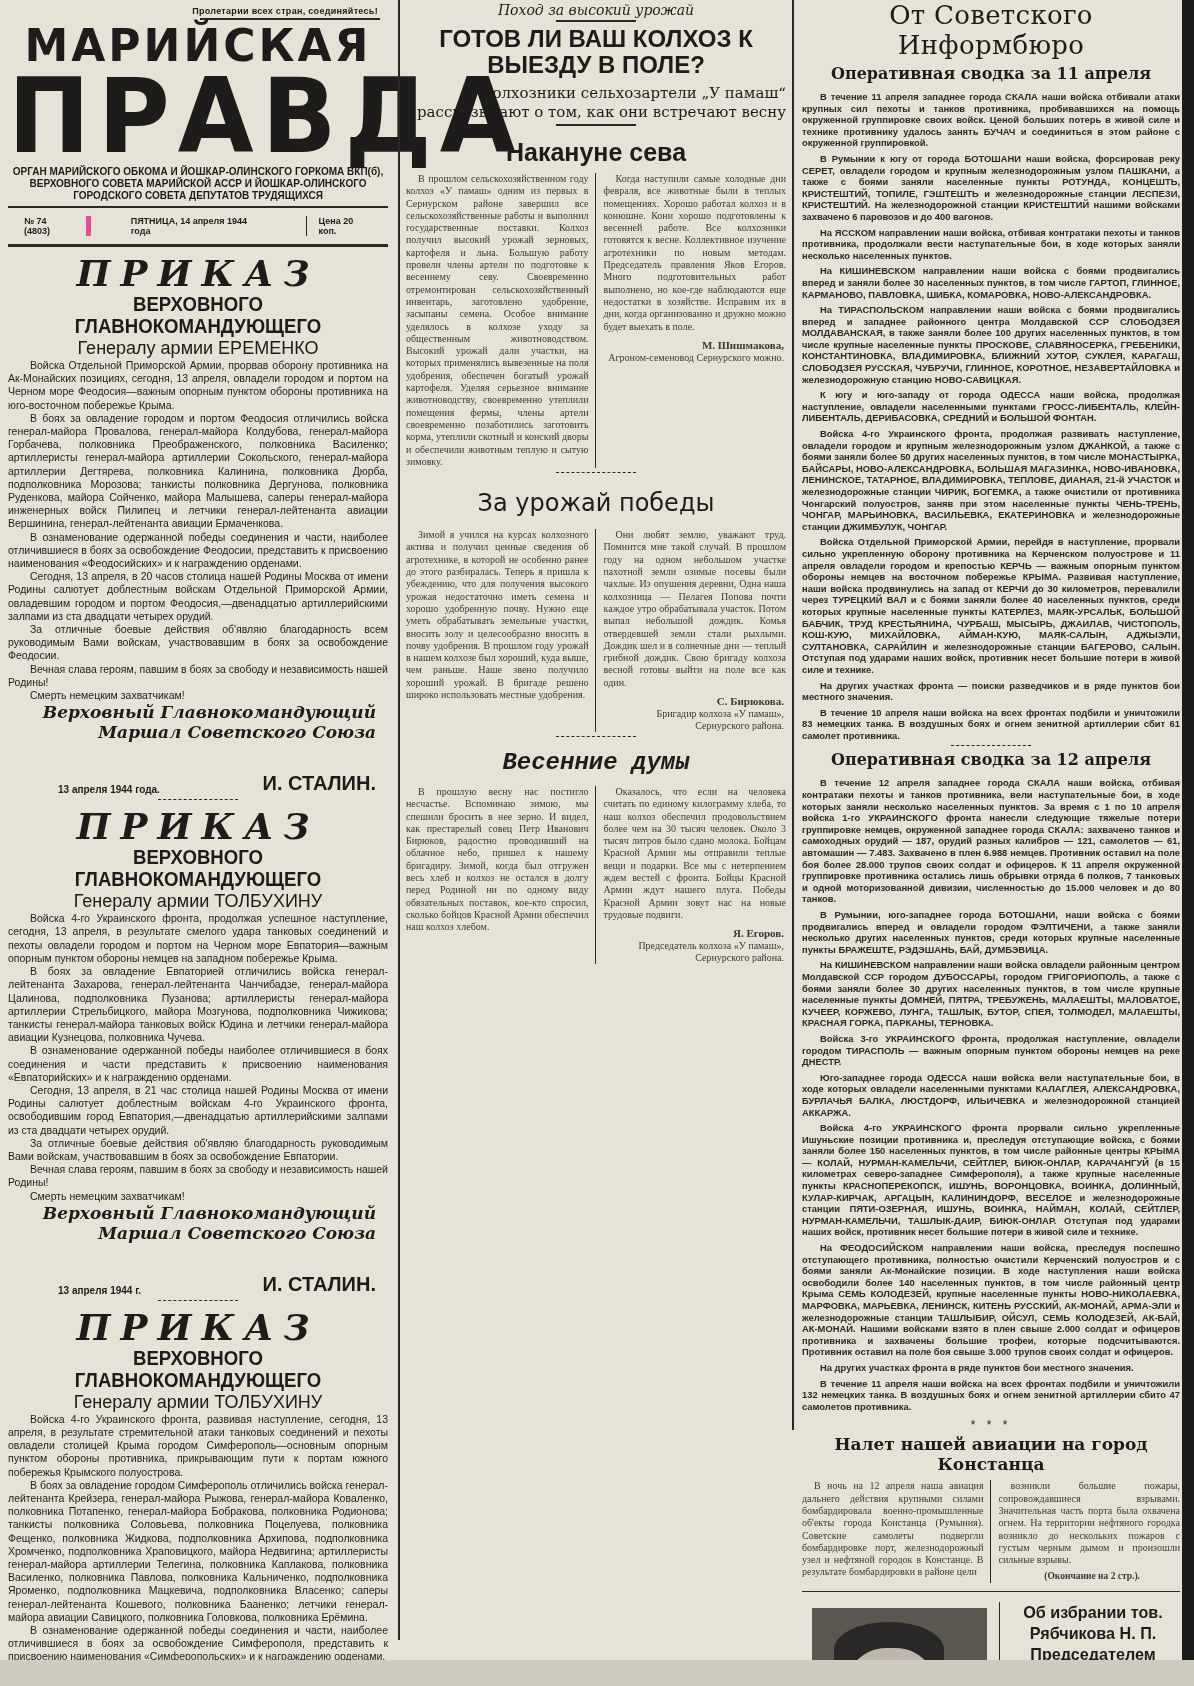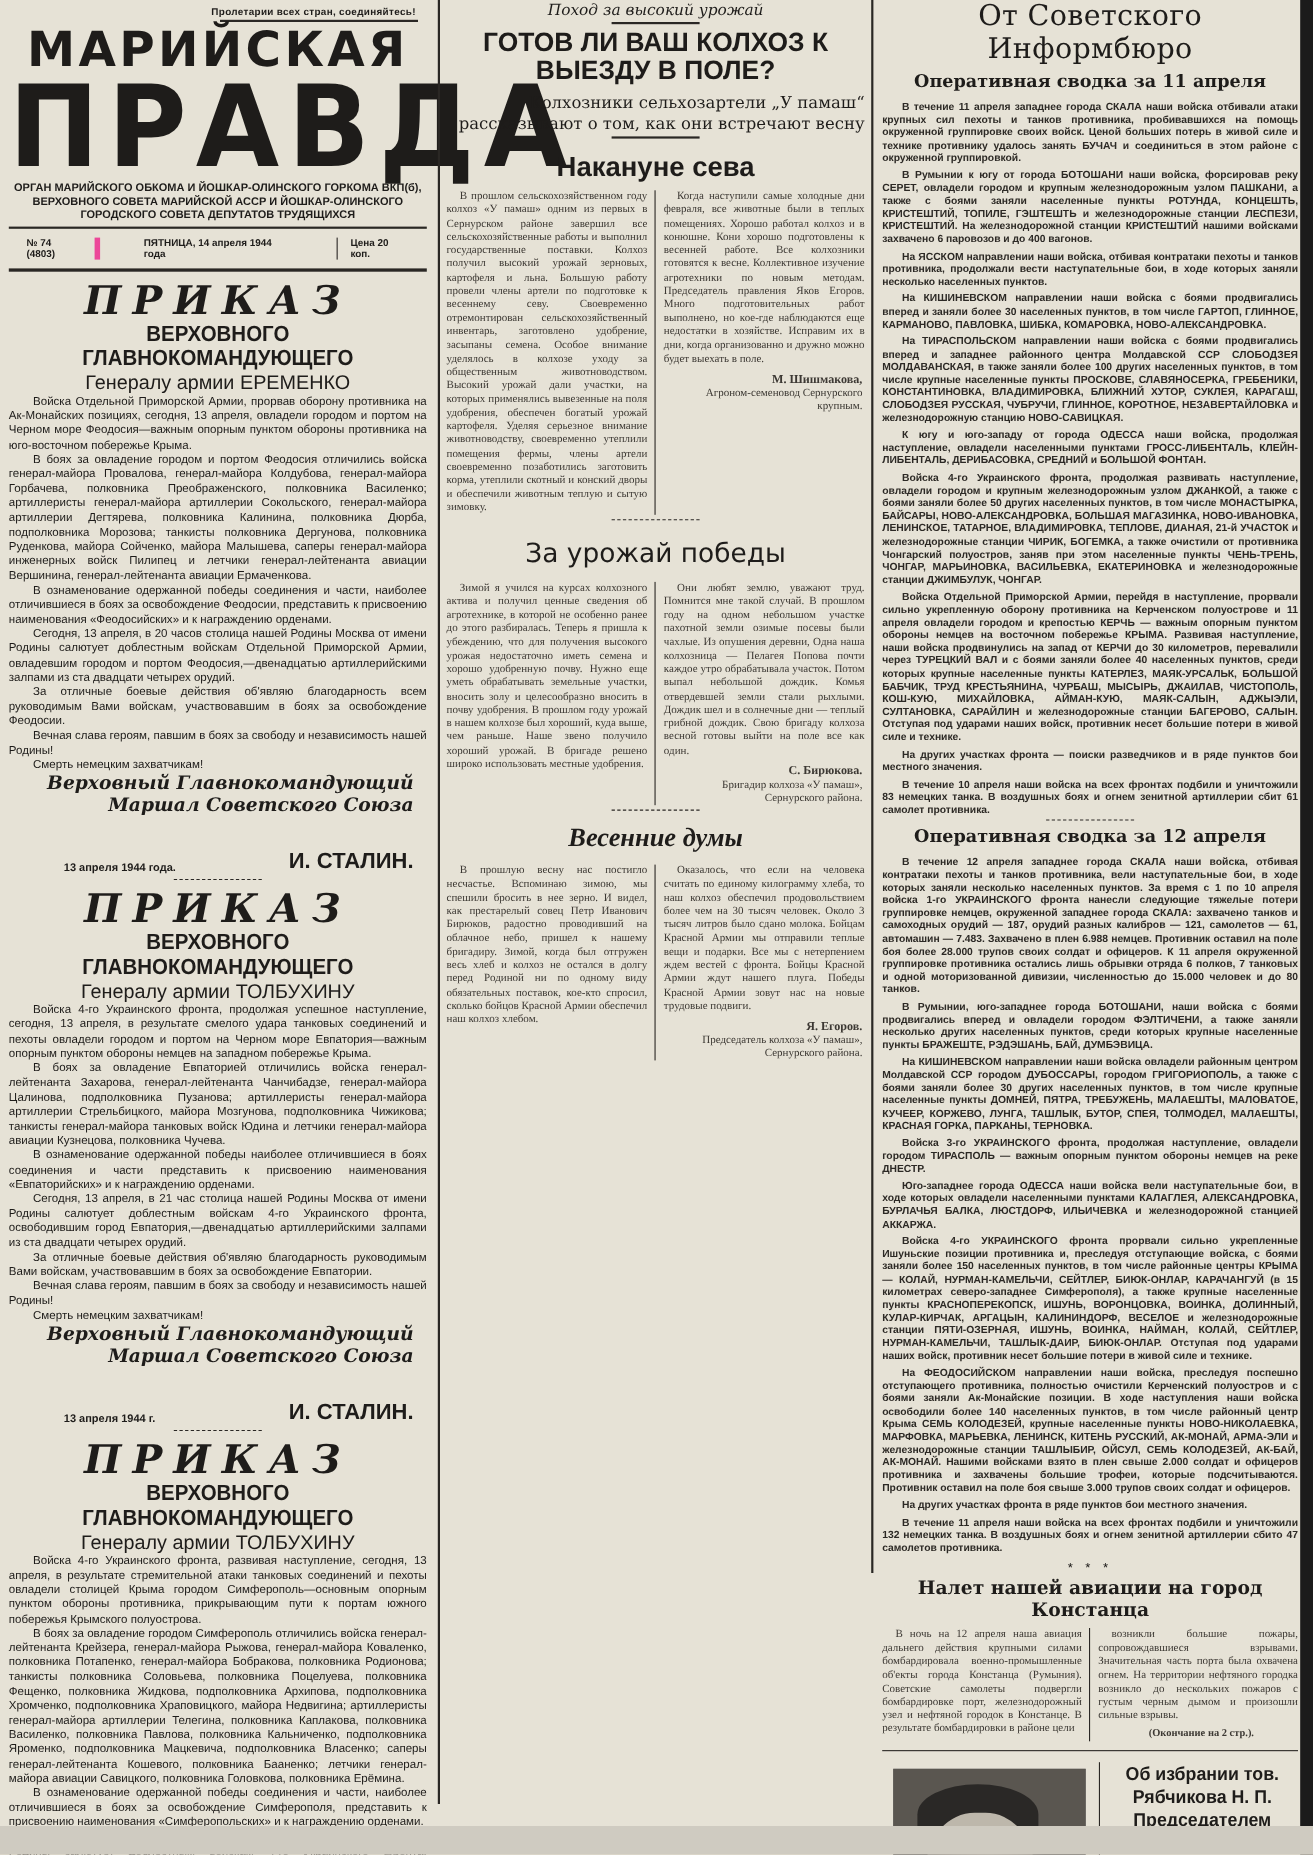--- a/index.html
+++ b/index.html
@@ -45,21 +45,21 @@
   .sign-name { font-family: "Liberation Sans", sans-serif; font-weight: 900; font-size: 20px; margin-top: 28px; }
   .dash { width: 80px; border-bottom: 1px dashed #2a2724; margin: 4px auto; }
 
   
   .rubric { font-family: "DejaVu Serif", serif; font-style: italic; font-size: 14px; text-align:center; margin-top: 2px; }
   .rubric-line { width: 80px; border-bottom: 2px solid #2a2724; margin: 2px auto 4px; }
   .c2-head { font-family: "Liberation Sans", sans-serif; font-weight: 900; font-size: 24px; text-align: center; line-height: 26px; }
   .c2-deck { font-family: "DejaVu Serif", serif; font-size: 15px; text-align: right; line-height: 19px; margin-top: 6px;}
   .c2-sec { font-family: "Liberation Sans", sans-serif; font-weight: 900; font-size: 25px; text-align: center; margin: 12px 0 6px; }
   .c2-sec.light { font-weight: normal; font-family: "DejaVu Sans", sans-serif; font-size: 24px; margin: 16px 0 12px;}
-  .c2-sec.ital { font-style: italic; font-family: Liberation Serif, serif; font-size: 24px; margin: 12px 0 10px;}
+  .c2-sec.ital { font-style: italic; font-family: Liberation Mono, monospace; font-size: 24px; margin: 12px 0 10px;}
   .two-col { display: flex; gap: 8px; }
   .two-col > div { flex: 1; font-family: "Liberation Serif", serif; font-size: 10px; line-height: 12.3px; text-align: justify; color: #3c3833; }
   .two-col > div:first-child { border-right: 1px solid #2a2724; padding-right: 6px; }
   .two-col p { text-indent: 12px; }
   .byline { text-align: right; font-size: 10px; line-height: 12px; margin-top: 6px; padding-right: 2px;}
   .byline b { font-weight: bold; font-size: 11px; }
 
   
   .info-head { font-family: "DejaVu Serif", serif; font-size: 26px; text-align: center; line-height: 30px; letter-spacing: .3px;}
   .svodka { font-family: "DejaVu Serif", serif; font-weight: bold; font-size: 16px; text-align: center; margin: 4px 0 8px;}
@@ -161,21 +161,21 @@
 
     <div class="c2-sec">Накануне сева</div>
     <div class="two-col">
       <div>
           <p>В прошлом сельскохозяйственном году колхоз «У памаш» одним из первых в Сернурском районе завершил все сельскохозяйственные работы и выполнил государственные поставки. Колхоз получил высокий урожай зерновых, картофеля и льна. Большую работу провели члены артели по подготовке к весеннему севу. Своевременно отремонтирован сельскохозяйственный инвентарь, заготовлено удобрение, засыпаны семена. Особое внимание уделялось в колхозе уходу за общественным животноводством. Высокий урожай дали участки, на которых применялись вывезенные на поля удобрения, обеспечен богатый урожай картофеля. Уделяя серьезное внимание животноводству, своевременно утеплили помещения фермы, члены артели своевременно позаботились заготовить корма, утеплили скотный и конский дворы и обеспечили животным теплую и сытую зимовку.</p>
         </div>
       <div>
         <p>Когда наступили самые холодные дни февраля, все животные были в теплых помещениях. Хорошо работал колхоз и в конюшне. Кони хорошо подготовлены к весенней работе. Все колхозники готовятся к весне. Коллективное изучение агротехники по новым методам. Председатель правления Яков Егоров. Много подготовительных работ выполнено, но кое-где наблюдаются еще недостатки в хозяйстве. Исправим их в дни, когда организованно и дружно можно будет выехать в поле.</p>
         <div class="byline">
           <b>М. Шишмакова,</b><br>
-          <span>Агроном-семеновод Сернурского крупным.</span>
+          <span>Агроном-семеновод Сернурского можно.</span>
         </div>
       </div>
     </div>
     <div class="dash"></div>
 
     <div class="c2-sec light">За урожай победы</div>
     <div class="two-col">
       <div>
           <p>Зимой я учился на курсах колхозного актива и получил ценные сведения об агротехнике, в которой не особенно ранее до этого разбиралась. Теперь я пришла к убеждению, что для получения высокого урожая недостаточно иметь семена и хорошо удобренную почву. Нужно еще уметь обрабатывать земельные участки, вносить золу и целесообразно вносить в почву удобрения. В прошлом году урожай в нашем колхозе был хороший, куда выше, чем раньше. Наше звено получило хороший урожай. В бригаде решено широко использовать местные удобрения.</p>
         </div>

